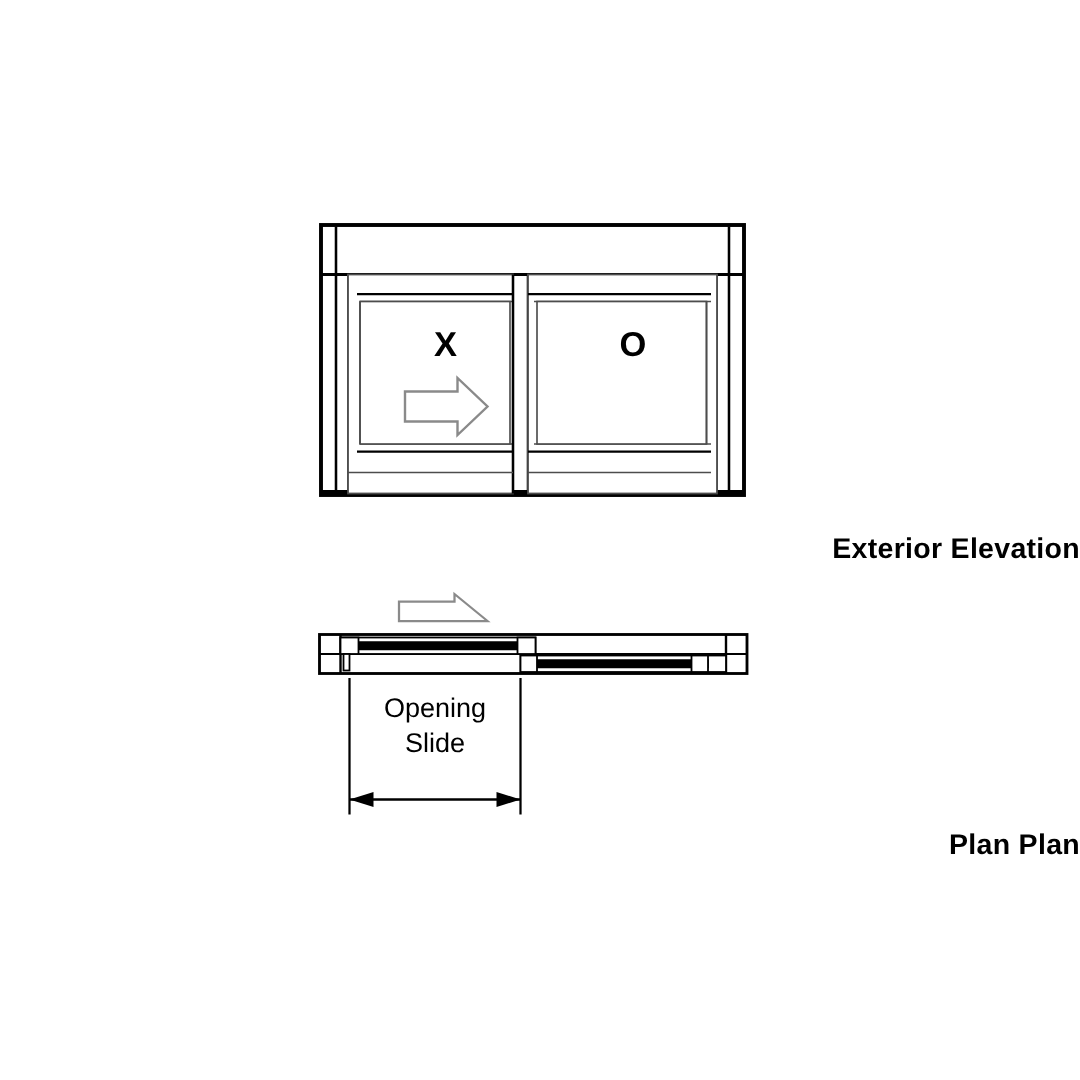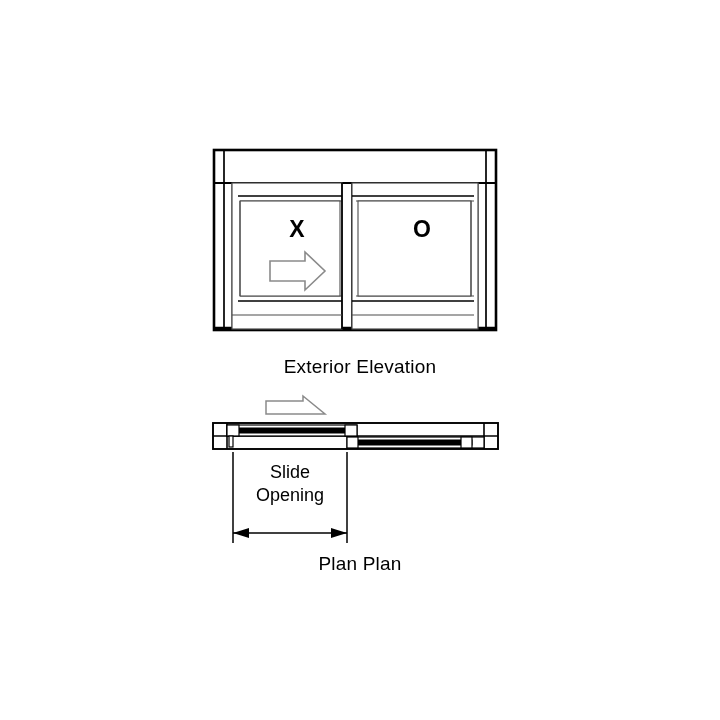--- a/index.html
+++ b/index.html
@@ -11,22 +11,22 @@
     overflow:hidden;
     position:relative;
   }
   #sheet{
     position:absolute;
     left:0;top:0;
     width:720px;height:720px;
   }
   .caption{
     position:absolute;
-    text-align:center;
-    font-weight:normal;
+    text-align:right;
+    font-weight:bold;
     color:#000000;
     font-family:"Liberation Sans", sans-serif;
     white-space:nowrap;
     user-select:none;
   }
   #caption-elevation{
     left:0;right:0;
     top:356px;
     font-size:19px;
     letter-spacing:0.2px;
@@ -164,17 +164,17 @@
 
 </svg>
 
 <div class="panelmark" id="mark-x">X</div>
 
 <div class="panelmark" id="mark-o">O</div>
 
 <div class="caption" id="caption-elevation">Exterior Elevation</div>
 
 <div class="dimlabel" id="dim-label">
+  <div>Opening</div>
   <div>Slide</div>
-  <div>Opening</div>
 </div>
 
 <div class="caption" id="caption-floorplan">Plan Plan</div>
 
 </body></html>

